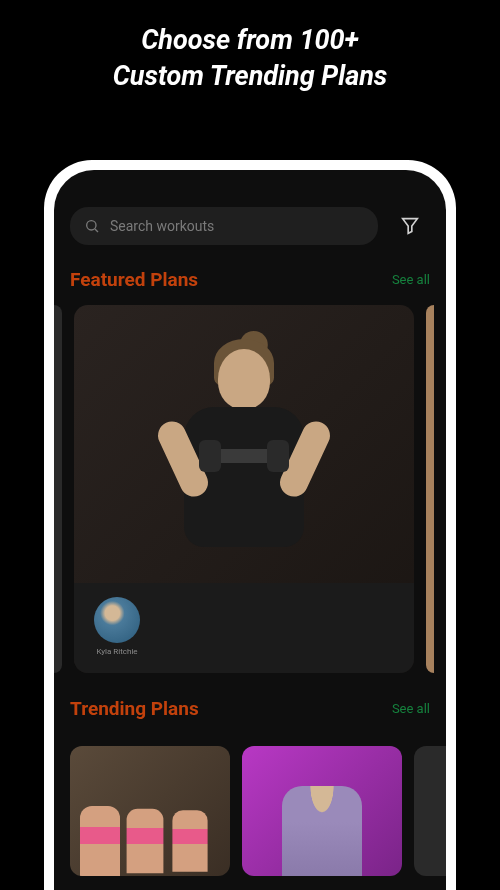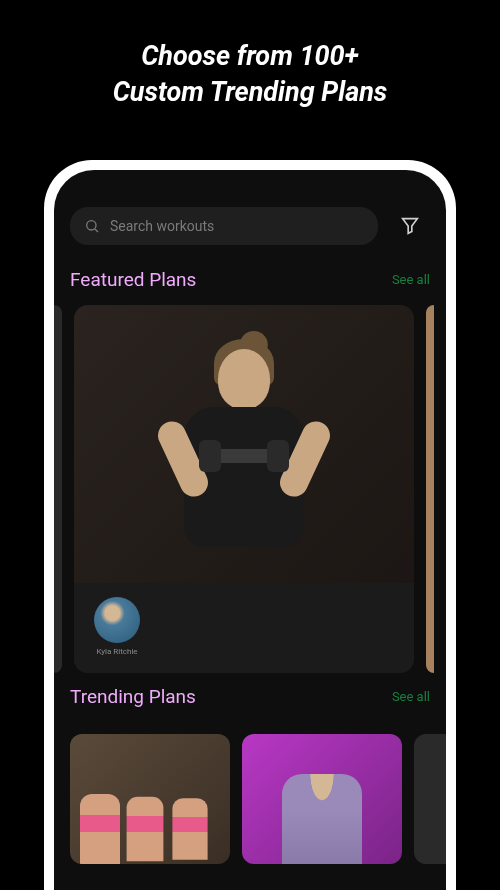--- a/index.html
+++ b/index.html
@@ -10,21 +10,21 @@
       font-family: -apple-system, BlinkMacSystemFont, 'Segoe UI', Roboto, sans-serif;
       overflow: hidden;
       position: relative;
     }
     .hero-text {
       color: #fff;
       text-align: center;
       font-size: 27px;
       font-weight: 700;
       font-style: italic;
-      padding: 38px 40px 28px;
+      padding: 22px 40px 28px;
       line-height: 1.35;
     }
     .phone-frame {
       position: absolute;
       left: 50%;
       transform: translateX(-50%);
       top: 160px;
       width: 412px;
       height: 800px;
       background: #fff;
@@ -68,23 +68,23 @@
       justify-content: center;
     }
     .section-header {
       display: flex;
       justify-content: space-between;
       align-items: center;
       padding: 0 16px;
       margin-bottom: 14px;
     }
     .section-title {
-      color: #f0abfc;
+      color: #c2410c;
       font-size: 19px;
-      font-weight: 400;
+      font-weight: 700;
     }
     .see-all {
       color: #15803d;
       font-size: 13px;
     }
     .featured-scroll {
       display: flex;
       gap: 12px;
       padding: 0 16px;
       overflow: hidden;
@@ -238,21 +238,21 @@
       color: #a0a0a0;
       font-size: 11px;
     }
     .trending-scroll {
       display: flex;
       gap: 12px;
       padding: 0 16px;
       overflow: hidden;
       margin-top: 26px;
     }
-    .section-header.trending { margin-top: 12px; gap: 8px; }
+    .section-header.trending { margin-top: 24px; gap: 8px; }
     .trend-card {
       flex-shrink: 0;
       width: 160px;
       height: 130px;
       border-radius: 12px;
       position: relative;
       overflow: hidden;
     }
     .tc1 { background: linear-gradient(135deg, #5a4a3a 0%, #3a2e24 100%); }
     .tc2 { background: linear-gradient(135deg, #b838c4 0%, #7a2488 100%); }

